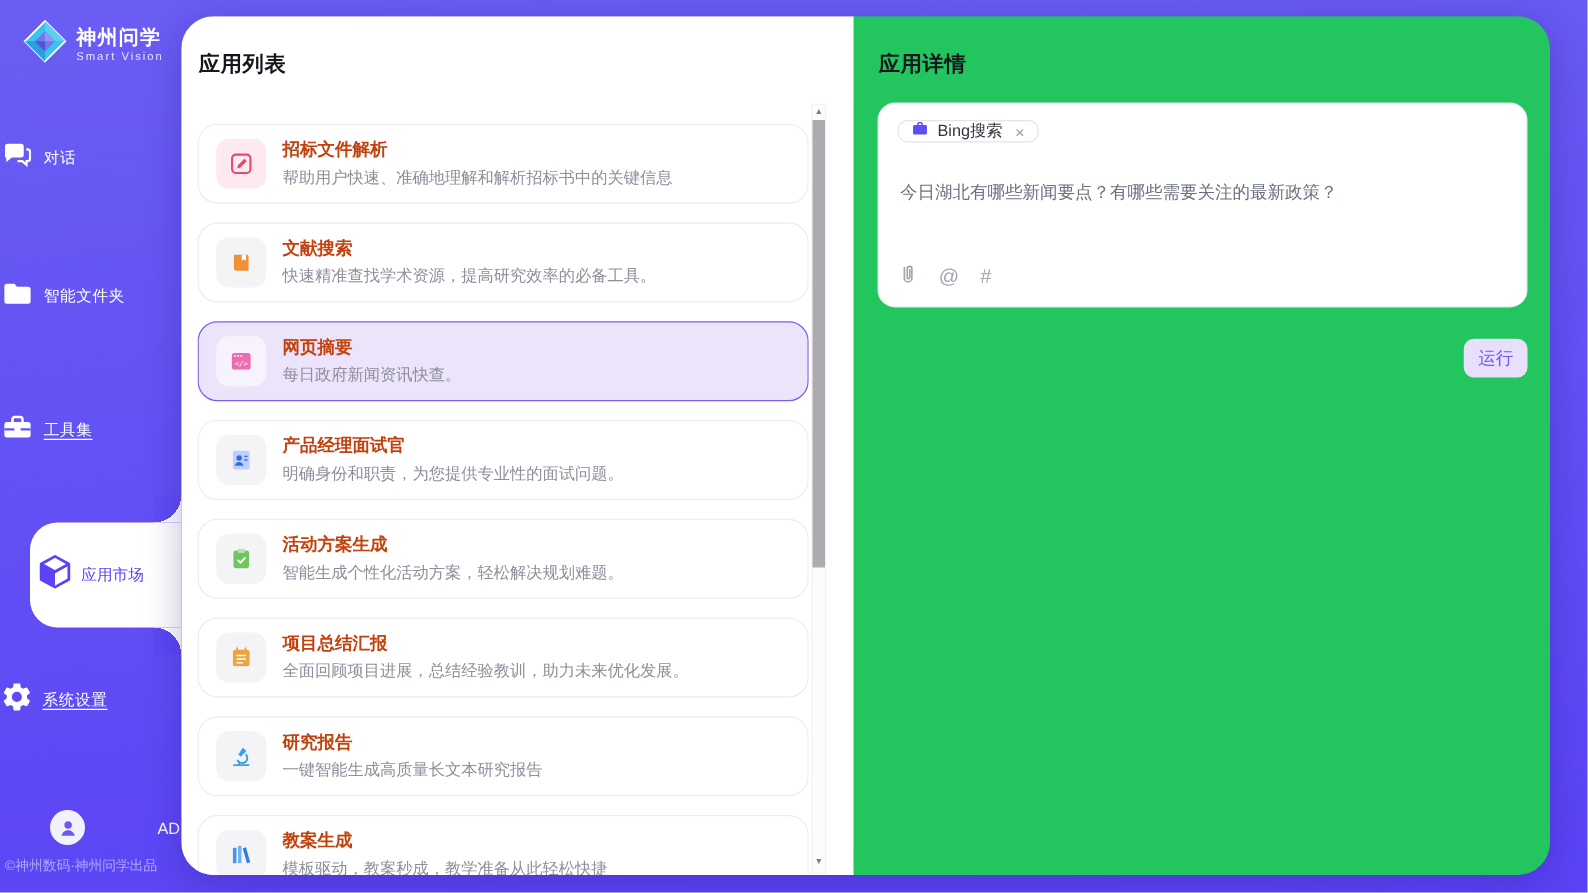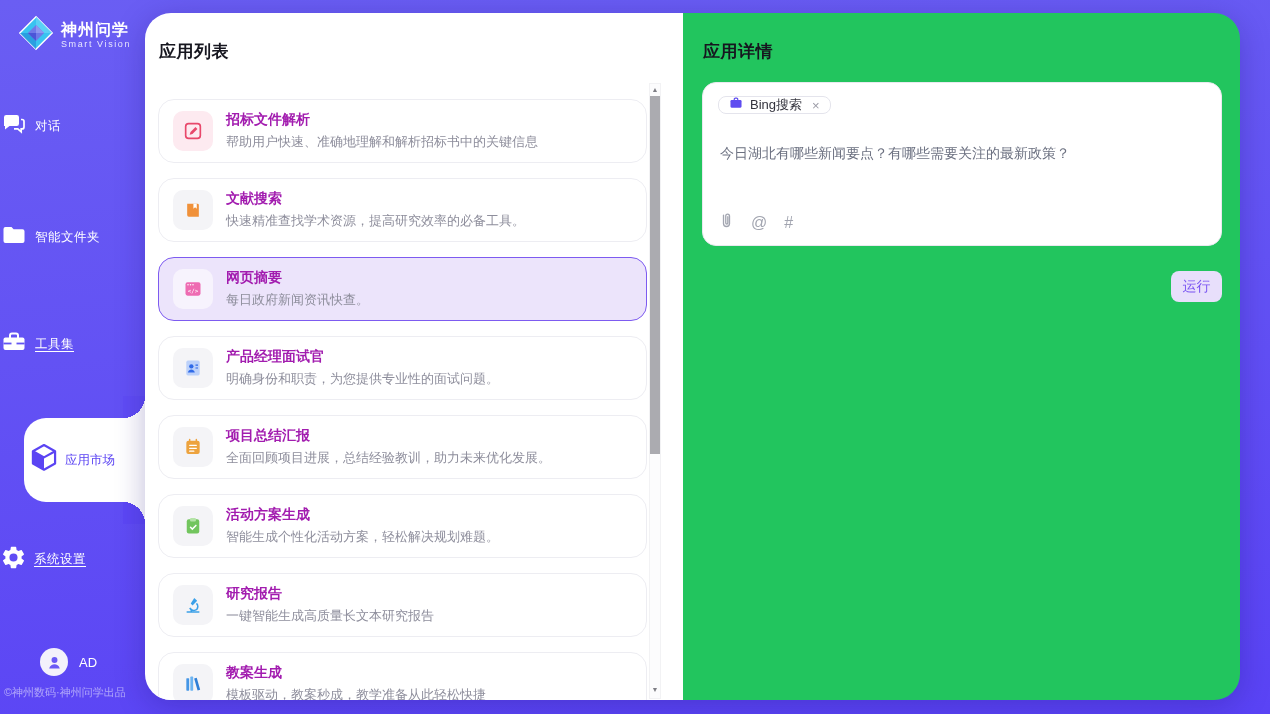--- a/index.html
+++ b/index.html
@@ -28,21 +28,21 @@
     content:""; position:absolute; top:-22px; right:0; width:22px; height:22px;
     background:radial-gradient(circle at 0 0, #5f4cf4 0 22px, #fff 22px);
   }
   .active-tab::after {
     content:""; position:absolute; bottom:-22px; right:0; width:22px; height:22px;
     background:radial-gradient(circle at 0 100%, #5c47f4 0 22px, #fff 22px);
   }
   .active-label { font-size:12.5px; color:#5b44f3; }
   .user-row { position:absolute; top:648px; left:40px; display:flex; align-items:center; gap:11px; cursor:pointer; }
   .avatar { width:28px; height:28px; border-radius:50%; background:#f3f1fb; display:flex; align-items:center; justify-content:center; }
-  .user-name { color:#fff; font-size:13px; }
+  .user-name { color:#fff; font-size:13px;margin-left:47px; }
   .copyright { position:absolute; top:685px; left:4px; width:141px; font-size:11px; color:rgba(255,255,255,0.5); white-space:nowrap; }
   
   .content-shell {
     position:absolute; left:145px; top:13px; width:1095px; height:687px;
     border-radius:26px; overflow:hidden; display:flex;
     box-shadow:0 6px 30px rgba(30,15,120,0.28);
   }
   
   .list-panel { width:538px; background:#fff; position:relative; flex:none; }
   .panel-title { font-size:17px; font-weight:bold; color:#16161f; letter-spacing:0.5px; }
@@ -50,21 +50,21 @@
   .list-scroll { position:absolute; top:70px; left:13px; width:489px; bottom:0; overflow:hidden; padding-top:16px; }
   .app-card {
     height:64px; margin-bottom:15px; border:1px solid #ededf2; border-radius:16px;
     background:#fff; display:flex; align-items:center; padding:0 14px; gap:13px; cursor:pointer;
   }
   .app-card.selected { background:#ece4fb; border:1.5px solid #7d5bf0; }
   .card-icon { width:40px; height:40px; border-radius:10px; background:#f4f4f7; flex:none; display:flex; align-items:center; justify-content:center; }
   .card-icon.pinkbg { background:#fdeaf0; }
   .app-card.selected .card-icon { background:#f7f3fd; }
   .card-text { display:flex; flex-direction:column; gap:4px; min-width:0; }
-  .card-name { font-size:14px; font-weight:bold; color:#a21caf;font-family:Liberation Serif, serif; }
+  .card-name { font-size:14px; font-weight:bold; color:#c2410c;font-family:Liberation Serif, serif; }
   .card-desc { font-size:13px; color:#8e8e9c; white-space:nowrap; }
   
   .scrollbar { position:absolute; top:70px; right:22px; width:12px; height:616px; background:#fcfcfd; border:1px solid #f2f2f4; }
   .sb-arrow { position:absolute; left:0; width:100%; text-align:center; font-size:7px; color:#7f7f86; line-height:10px; cursor:pointer; }
   .sb-up { top:1px; } .sb-down { bottom:3px; }
   .sb-thumb { position:absolute; top:12px; left:0; width:10px; height:358px; background:#ababb0; cursor:pointer; }
   
   .detail-panel { flex:1; background:#22c55e; position:relative; }
   .detail-title { position:absolute; top:27px; left:20px; }
   .detail-card {
@@ -233,42 +233,42 @@
         </span>
         <span class="card-text">
           <span class="card-name">产品经理面试官</span>
           <span class="card-desc">明确身份和职责，为您提供专业性的面试问题。</span>
         </span>
       </div>
 
       <div class="app-card">
         <span class="card-icon">
           <svg width="20" height="20" viewBox="0 0 24 24">
+            <rect x="4.5" y="4" width="15" height="17" rx="2.5" fill="#72c55e"></rect>
+            <rect x="8.5" y="2.5" width="7" height="4" rx="1.2" fill="#b5e4a8"></rect>
+            <path d="M9 13.5l2.2 2.2 4.3-4.4" stroke="#ffffff" stroke-width="1.8" fill="none" stroke-linecap="round"></path>
+          </svg>
+        </span>
+        <span class="card-text">
+          <span class="card-name">活动方案生成</span>
+          <span class="card-desc">智能生成个性化活动方案，轻松解决规划难题。</span>
+        </span>
+      </div>
+
+      <div class="app-card">
+        <span class="card-icon">
+          <svg width="20" height="20" viewBox="0 0 24 24">
             <rect x="4" y="4.5" width="16" height="16" rx="2.5" fill="#eda33e"></rect>
             <path d="M8 3v3.5M16 3v3.5" stroke="#eda33e" stroke-width="1.8" stroke-linecap="round"></path>
             <path d="M8 10h8M8 13.5h8M8 17h5" stroke="#ffffff" stroke-width="1.5" stroke-linecap="round"></path>
           </svg>
         </span>
         <span class="card-text">
           <span class="card-name">项目总结汇报</span>
           <span class="card-desc">全面回顾项目进展，总结经验教训，助力未来优化发展。</span>
-        </span>
-      </div>
-
-      <div class="app-card">
-        <span class="card-icon">
-          <svg width="20" height="20" viewBox="0 0 24 24">
-            <rect x="4.5" y="4" width="15" height="17" rx="2.5" fill="#72c55e"></rect>
-            <rect x="8.5" y="2.5" width="7" height="4" rx="1.2" fill="#b5e4a8"></rect>
-            <path d="M9 13.5l2.2 2.2 4.3-4.4" stroke="#ffffff" stroke-width="1.8" fill="none" stroke-linecap="round"></path>
-          </svg>
-        </span>
-        <span class="card-text">
-          <span class="card-name">活动方案生成</span>
-          <span class="card-desc">智能生成个性化活动方案，轻松解决规划难题。</span>
         </span>
       </div>
 
       <div class="app-card">
         <span class="card-icon">
           <svg width="20" height="20" viewBox="0 0 24 24">
             <path d="M13.5 3.5L17 7l-5.5 5.5-2.2-2.2z" fill="#3ba0e8"></path>
             <path d="M8.2 15.5a5 5 0 0 0 9.6-1.8 5 5 0 0 0-1.6-3.7" fill="none" stroke="#3ba0e8" stroke-width="1.8"></path>
             <path d="M5 20.5h14M10 17.5v3" stroke="#3ba0e8" stroke-width="1.8" stroke-linecap="round"></path>
           </svg>

